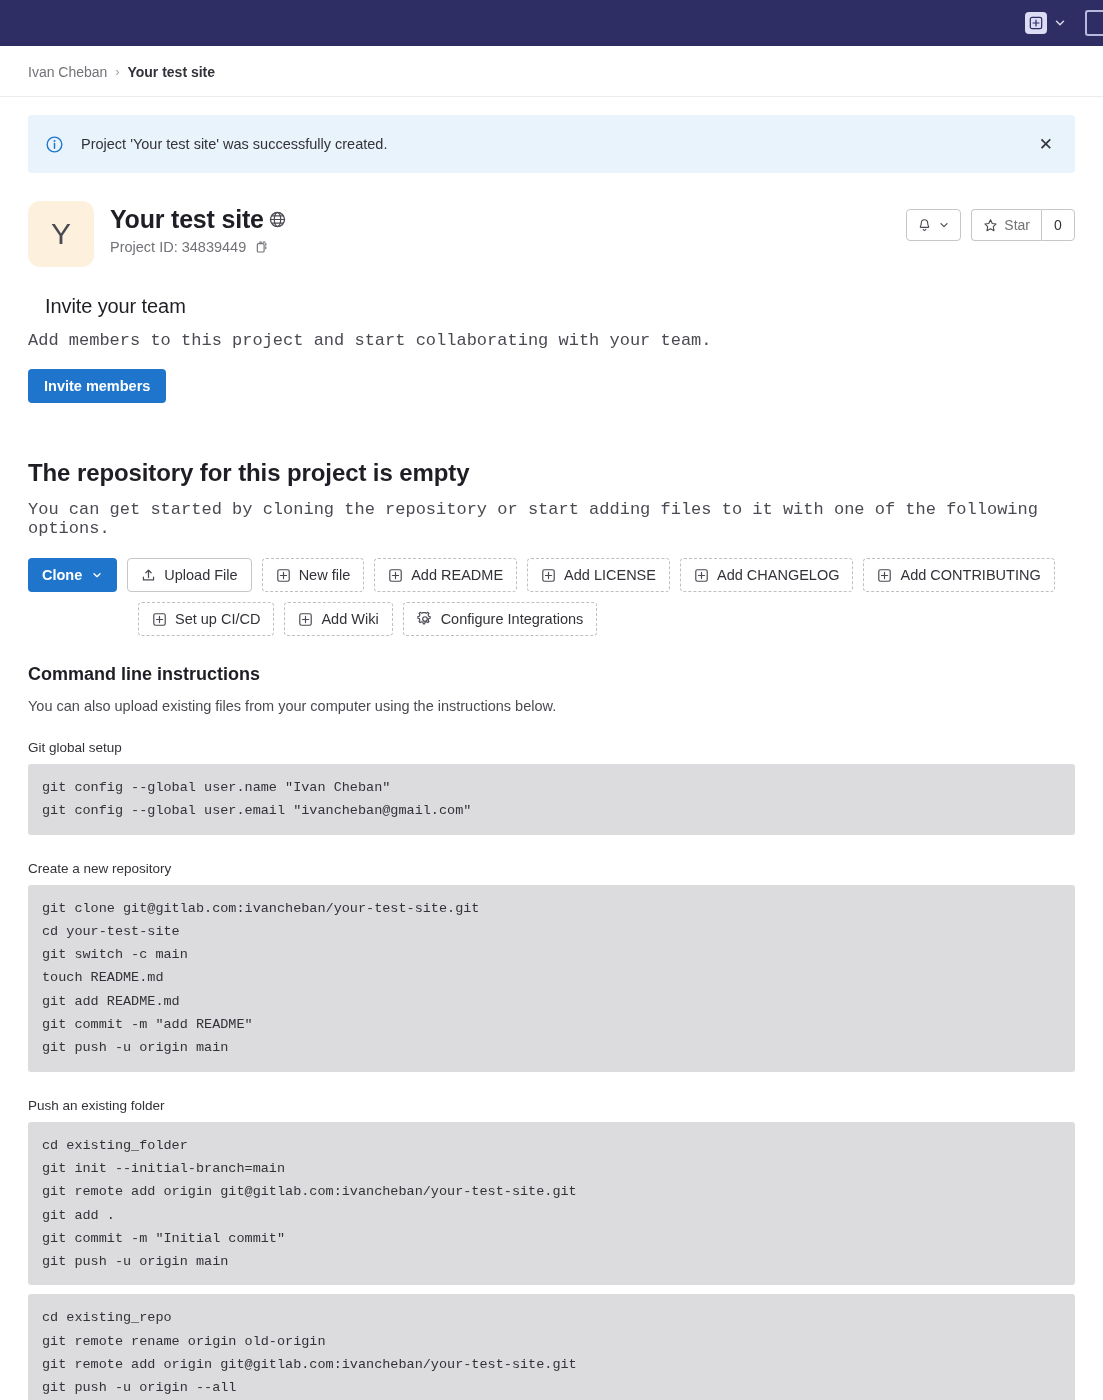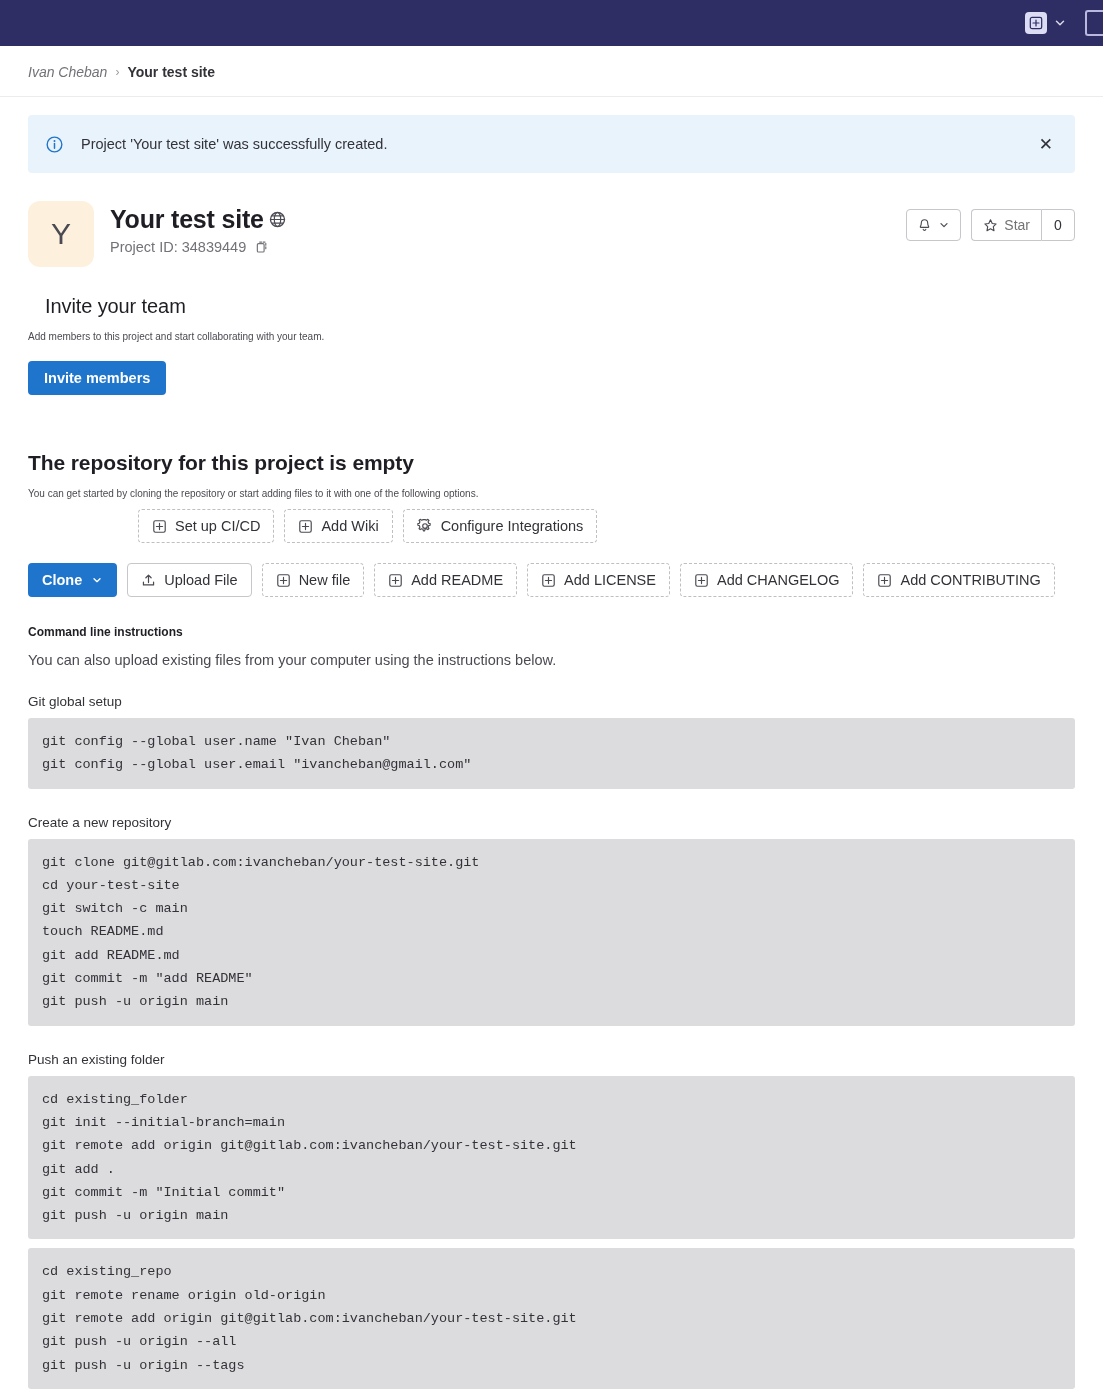--- a/index.html
+++ b/index.html
@@ -49,21 +49,21 @@
 
   
   .breadcrumb-wrap {
     padding: 18px 28px 16px 28px;
     border-bottom: 1px solid #ececef;
     font-size: 14px;
     display: flex;
     align-items: center;
     gap: 8px;
   }
-  .bc-link { color: #737278; font-style: italic; }
+  .bc-link { color: #737278; }
   .bc-sep { color: #9d9da3; font-size: 12px; }
   .bc-current { color: #333238; font-weight: bold; }
 
   
   .content { padding: 0 28px; }
   .alert {
     margin-top: 18px;
     background: #e9f3fc;
     border-radius: 4px;
     display: flex;
@@ -139,33 +139,33 @@
     display: flex; align-items: center; justify-content: center;
     min-width: 34px; font-size: 14px; color: #333238;
     cursor: pointer;
   }
 
   
   h2.sec-title {
     font-size: 20px; font-weight: normal; color: #1f1e24;
     margin: 28px 0 0 17px; letter-spacing: -0.1px;
   }
-  p.sec-sub { font-size: 10px; color: #4a4a52; margin: 13px 0 0 0; }
+  p.sec-sub { font-size: 17px; color: #4a4a52; margin: 13px 0 0 0; font-family: Liberation Mono, monospace; }
 
   .btn-primary {
     background: #1f75cb; color: #fff;
     border: none; border-radius: 4px;
     height: 34px; padding: 0 16px;
     font-size: 14.5px; font-weight: bold; cursor: pointer;
     margin-top: 19px;
     font-family: "Liberation Sans", sans-serif;
   }
 
   h2.empty-title {
-    font-size: 21px; font-weight: bold; color: #1f1e24;
+    font-size: 24px; font-weight: bold; color: #1f1e24;
     margin: 56px 0 0 0; letter-spacing: -0.1px;
   }
 
   
   .actions-row {
     display: flex; flex-wrap: wrap; gap: 10px;
     margin-top: 20px;
   }
   .act-clone {
     background: #1f75cb; color: #fff;
@@ -186,21 +186,21 @@
     background: #fff; border: 1px dashed #bfbfc3;
     border-radius: 4px; height: 34px; padding: 0 13px;
     display: flex; align-items: center; gap: 8px;
     font-size: 14.5px; color: #333238; cursor: pointer;
     font-family: "Liberation Sans", sans-serif;
   }
   .row2 { justify-content: flex-start; padding-left: 110px; margin-top: 10px; }
   .icon-gray { color: #737278; display: flex; align-items: center; }
 
   h3.cli-title {
-    font-size: 12px; font-weight: bold; color: #1f1e24;
+    font-size: 18px; font-weight: bold; color: #1f1e24;
     margin: 28px 0 0 0;
   }
   p.cli-sub { font-size: 14.5px; color: #4a4a52; margin: 13px 0 0 0; }
 
   h4.code-label {
     font-size: 13.5px; font-weight: normal; color: #333238;
     margin: 26px 0 0 0;
   }
   pre.code-block {
     background: #dcdcde;
@@ -312,52 +312,20 @@
 
   
   <h2 class="sec-title">Invite your team</h2>
   <p class="sec-sub">Add members to this project and start collaborating with your team.</p>
   <button class="btn-primary">Invite members</button>
 
   
   <h2 class="empty-title">The repository for this project is empty</h2>
   <p class="sec-sub">You can get started by cloning the repository or start adding files to it with one of the following options.</p>
 
-  <div class="actions-row row2">
-    <button class="act-dashed">
-      <span class="icon-gray">
-        <svg width="15" height="15" viewBox="0 0 16 16" fill="none" style="display:block">
-          <rect x="1.9" y="1.9" width="12.2" height="12.2" rx="1.8" stroke="#4a4a52" stroke-width="1.25"></rect>
-          <path d="M8 4.7v6.6M4.7 8h6.6" stroke="#4a4a52" stroke-width="1.25" stroke-linecap="round"></path>
-        </svg>
-      </span>
-      <span>Set up CI/CD</span>
-    </button>
-
-    <button class="act-dashed">
-      <span class="icon-gray">
-        <svg width="15" height="15" viewBox="0 0 16 16" fill="none" style="display:block">
-          <rect x="1.9" y="1.9" width="12.2" height="12.2" rx="1.8" stroke="#4a4a52" stroke-width="1.25"></rect>
-          <path d="M8 4.7v6.6M4.7 8h6.6" stroke="#4a4a52" stroke-width="1.25" stroke-linecap="round"></path>
-        </svg>
-      </span>
-      <span>Add Wiki</span>
-    </button>
-
-    <button class="act-dashed">
-      <span class="icon-gray">
-        <svg width="16" height="16" viewBox="0 0 16 16" fill="none" style="display:block">
-          <path d="M8 1.6l1.5.55 1.35-.85 1.1 1.1-.85 1.35.55 1.5 1.5.4v1.6l-1.5.4-.55 1.5.85 1.35-1.1 1.1-1.35-.85-1.5.55-.4 1.5H6.4l-.4-1.5-1.5-.55-1.35.85-1.1-1.1.85-1.35-.55-1.5-1.5-.4v-1.6l1.5-.4.55-1.5-.85-1.35 1.1-1.1 1.35.85L6.4 1.6z" stroke="#4a4a52" stroke-width="1.15" stroke-linejoin="round"></path>
-          <circle cx="8" cy="8" r="2.3" stroke="#4a4a52" stroke-width="1.15"></circle>
-        </svg>
-      </span>
-      <span>Configure Integrations</span>
-    </button>
-  </div>
-
   <div class="actions-row">
     <button class="act-clone">
       <span>Clone</span>
       <span>
         <svg width="12" height="12" viewBox="0 0 16 16" style="display:block">
           <path d="M4 6.2l4 4 4-4" stroke="#fff" stroke-width="1.8" fill="none" stroke-linecap="round" stroke-linejoin="round"></path>
         </svg>
       </span>
     </button>
 
@@ -412,20 +380,52 @@
     </button>
 
     <button class="act-dashed">
       <span class="icon-gray">
         <svg width="15" height="15" viewBox="0 0 16 16" fill="none" style="display:block">
           <rect x="1.9" y="1.9" width="12.2" height="12.2" rx="1.8" stroke="#4a4a52" stroke-width="1.25"></rect>
           <path d="M8 4.7v6.6M4.7 8h6.6" stroke="#4a4a52" stroke-width="1.25" stroke-linecap="round"></path>
         </svg>
       </span>
       <span>Add CONTRIBUTING</span>
+    </button>
+  </div>
+
+  <div class="actions-row row2">
+    <button class="act-dashed">
+      <span class="icon-gray">
+        <svg width="15" height="15" viewBox="0 0 16 16" fill="none" style="display:block">
+          <rect x="1.9" y="1.9" width="12.2" height="12.2" rx="1.8" stroke="#4a4a52" stroke-width="1.25"></rect>
+          <path d="M8 4.7v6.6M4.7 8h6.6" stroke="#4a4a52" stroke-width="1.25" stroke-linecap="round"></path>
+        </svg>
+      </span>
+      <span>Set up CI/CD</span>
+    </button>
+
+    <button class="act-dashed">
+      <span class="icon-gray">
+        <svg width="15" height="15" viewBox="0 0 16 16" fill="none" style="display:block">
+          <rect x="1.9" y="1.9" width="12.2" height="12.2" rx="1.8" stroke="#4a4a52" stroke-width="1.25"></rect>
+          <path d="M8 4.7v6.6M4.7 8h6.6" stroke="#4a4a52" stroke-width="1.25" stroke-linecap="round"></path>
+        </svg>
+      </span>
+      <span>Add Wiki</span>
+    </button>
+
+    <button class="act-dashed">
+      <span class="icon-gray">
+        <svg width="16" height="16" viewBox="0 0 16 16" fill="none" style="display:block">
+          <path d="M8 1.6l1.5.55 1.35-.85 1.1 1.1-.85 1.35.55 1.5 1.5.4v1.6l-1.5.4-.55 1.5.85 1.35-1.1 1.1-1.35-.85-1.5.55-.4 1.5H6.4l-.4-1.5-1.5-.55-1.35.85-1.1-1.1.85-1.35-.55-1.5-1.5-.4v-1.6l1.5-.4.55-1.5-.85-1.35 1.1-1.1 1.35.85L6.4 1.6z" stroke="#4a4a52" stroke-width="1.15" stroke-linejoin="round"></path>
+          <circle cx="8" cy="8" r="2.3" stroke="#4a4a52" stroke-width="1.15"></circle>
+        </svg>
+      </span>
+      <span>Configure Integrations</span>
     </button>
   </div>
 
   
   <h3 class="cli-title">Command line instructions</h3>
   <p class="cli-sub">You can also upload existing files from your computer using the instructions below.</p>
 
   <h4 class="code-label">Git global setup</h4>
   <pre class="code-block">git config --global user.name "Ivan Cheban"
 git config --global user.email "ivancheban@gmail.com"</pre>

